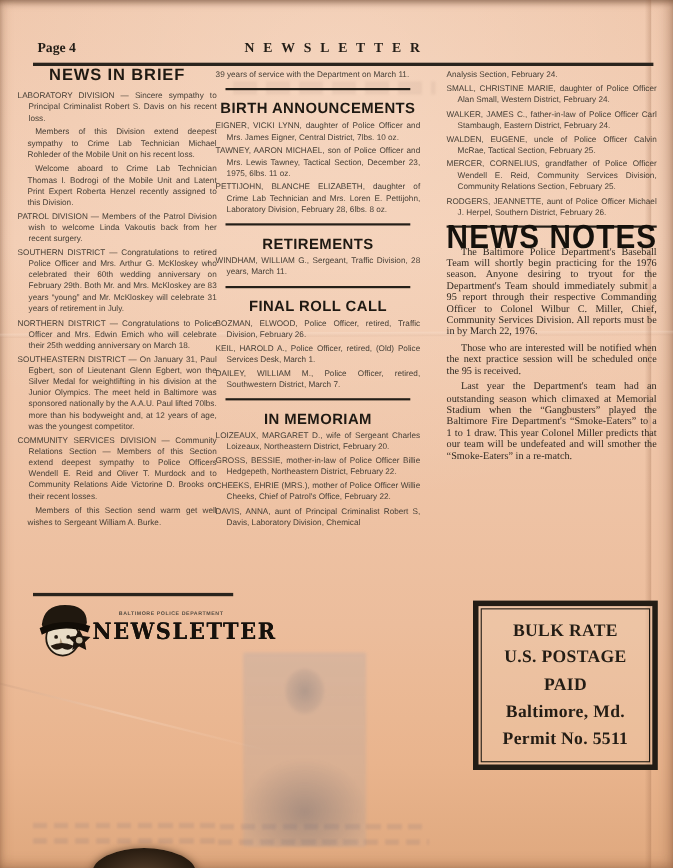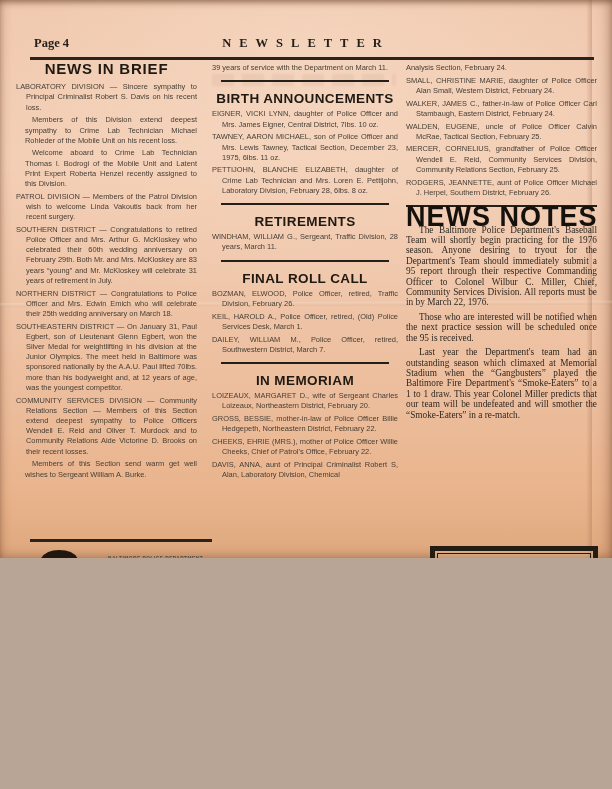--- a/index.html
+++ b/index.html
@@ -2,21 +2,21 @@
 <html><head>
 <meta charset="utf-8">
 <style>
   html,body { margin:0; padding:0; }
   body {
     width:612px; height:789px; overflow:hidden;
     background:#b8a595;
     font-family:"Liberation Sans", sans-serif;
   }
   .paper {
-    position:absolute; left:0; top:0; width:612px; height:558px; overflow:hidden;
+    position:absolute; left:0; top:0; width:612px; height:789px; overflow:hidden;
     background:
       radial-gradient(120% 80% at 50% 10%, rgba(255,238,224,0.35), rgba(255,238,224,0) 60%),
       linear-gradient(180deg, #eec4a8 0%, #f2ccb2 28%, #efc5a8 52%, #ecbd9c 72%, #e9b48d 88%, #dfa87e 100%);
     box-shadow:
       inset 0 4px 6px -2px rgba(90,55,35,.55),
       inset -7px 0 14px -4px rgba(120,75,50,.40),
       inset 6px 0 12px -6px rgba(120,75,50,.30),
       inset 0 -6px 14px -6px rgba(120,70,40,.35);
   }
 
@@ -51,21 +51,21 @@
   .page-label { position:absolute; left:34px; top:36px;
     font-family:"Liberation Serif", serif; font-weight:bold; font-size:12.5px; color:#241e17; }
   .masthead { position:absolute; left:0; top:36px; width:100%; text-align:center;
     font-family:"Liberation Serif", serif; font-weight:bold; font-size:12.5px;
     letter-spacing:8px; color:#241e17; }
   .header-rule { position:absolute; left:30px; top:57px; width:564px; height:2.5px; background:#2a241d; }
 
   
   .col { position:absolute; top:63px; color:#453e35; font-size:7.45px; line-height:10.2px; }
   .col-left  { left:16px;  width:181px; }
-  .col-mid   { left:212px; width:186px; }
+  .col-mid   { left:196px; width:186px; }
   .col-right { left:406px; width:191px; }
   .col p { margin:0 0 2.5px; text-align:justify; }
   p.entry { padding-left:10px; text-indent:-10px; }
   p.sub   { padding-left:9px;  text-indent:7px; }
   p.cont  { padding-left:0; }
   .brief-title { margin:1px 0 8px; text-align:center; font-size:15px; font-weight:bold;
     letter-spacing:.8px; color:#1f1912; }
   .sec { margin-top:7px; }
   .sec-rule { width:90%; height:2px; margin:0 auto 6px auto; background:#241f18; }
   .sec-title { margin:12px 0 5px; text-align:center; font-size:13.5px; font-weight:bold;
@@ -157,21 +157,21 @@
       <p class="entry">KEIL, HAROLD A., Police Officer, retired, (Old) Police Services Desk, March 1.</p>
       <p class="entry">DAILEY, WILLIAM M., Police Officer, retired, Southwestern District, March 7.</p>
     </div>
 
     <div class="sec">
       <div class="sec-rule"></div>
       <h3 class="sec-title">IN MEMORIAM</h3>
       <p class="entry">LOIZEAUX, MARGARET D., wife of Sergeant Charles Loizeaux, Northeastern District, February 20.</p>
       <p class="entry">GROSS, BESSIE, mother-in-law of Police Officer Billie Hedgepeth, Northeastern District, February 22.</p>
       <p class="entry">CHEEKS, EHRIE (MRS.), mother of Police Officer Willie Cheeks, Chief of Patrol's Office, February 22.</p>
-      <p class="entry">DAVIS, ANNA, aunt of Principal Criminalist Robert S, Alan, Laboratory Division, Chemical</p>
+      <p class="entry">DAVIS, ANNA, aunt of Principal Criminalist Robert S, Davis, Laboratory Division, Chemical</p>
     </div>
   </section>
 
   <section class="col col-right">
     <p class="cont">Analysis Section, February 24.</p>
     <p class="entry">SMALL, CHRISTINE MARIE, daughter of Police Officer Alan Small, Western District, February 24.</p>
     <p class="entry">WALKER, JAMES C., father-in-law of Police Officer Carl Stambaugh, Eastern District, February 24.</p>
     <p class="entry">WALDEN, EUGENE, uncle of Police Officer Calvin McRae, Tactical Section, February 25.</p>
     <p class="entry">MERCER, CORNELIUS, grandfather of Police Officer Wendell E. Reid, Community Services Division, Community Relations Section, February 25.</p>
     <p class="entry">RODGERS, JEANNETTE, aunt of Police Officer Michael J. Herpel, Southern District, February 26.</p>

